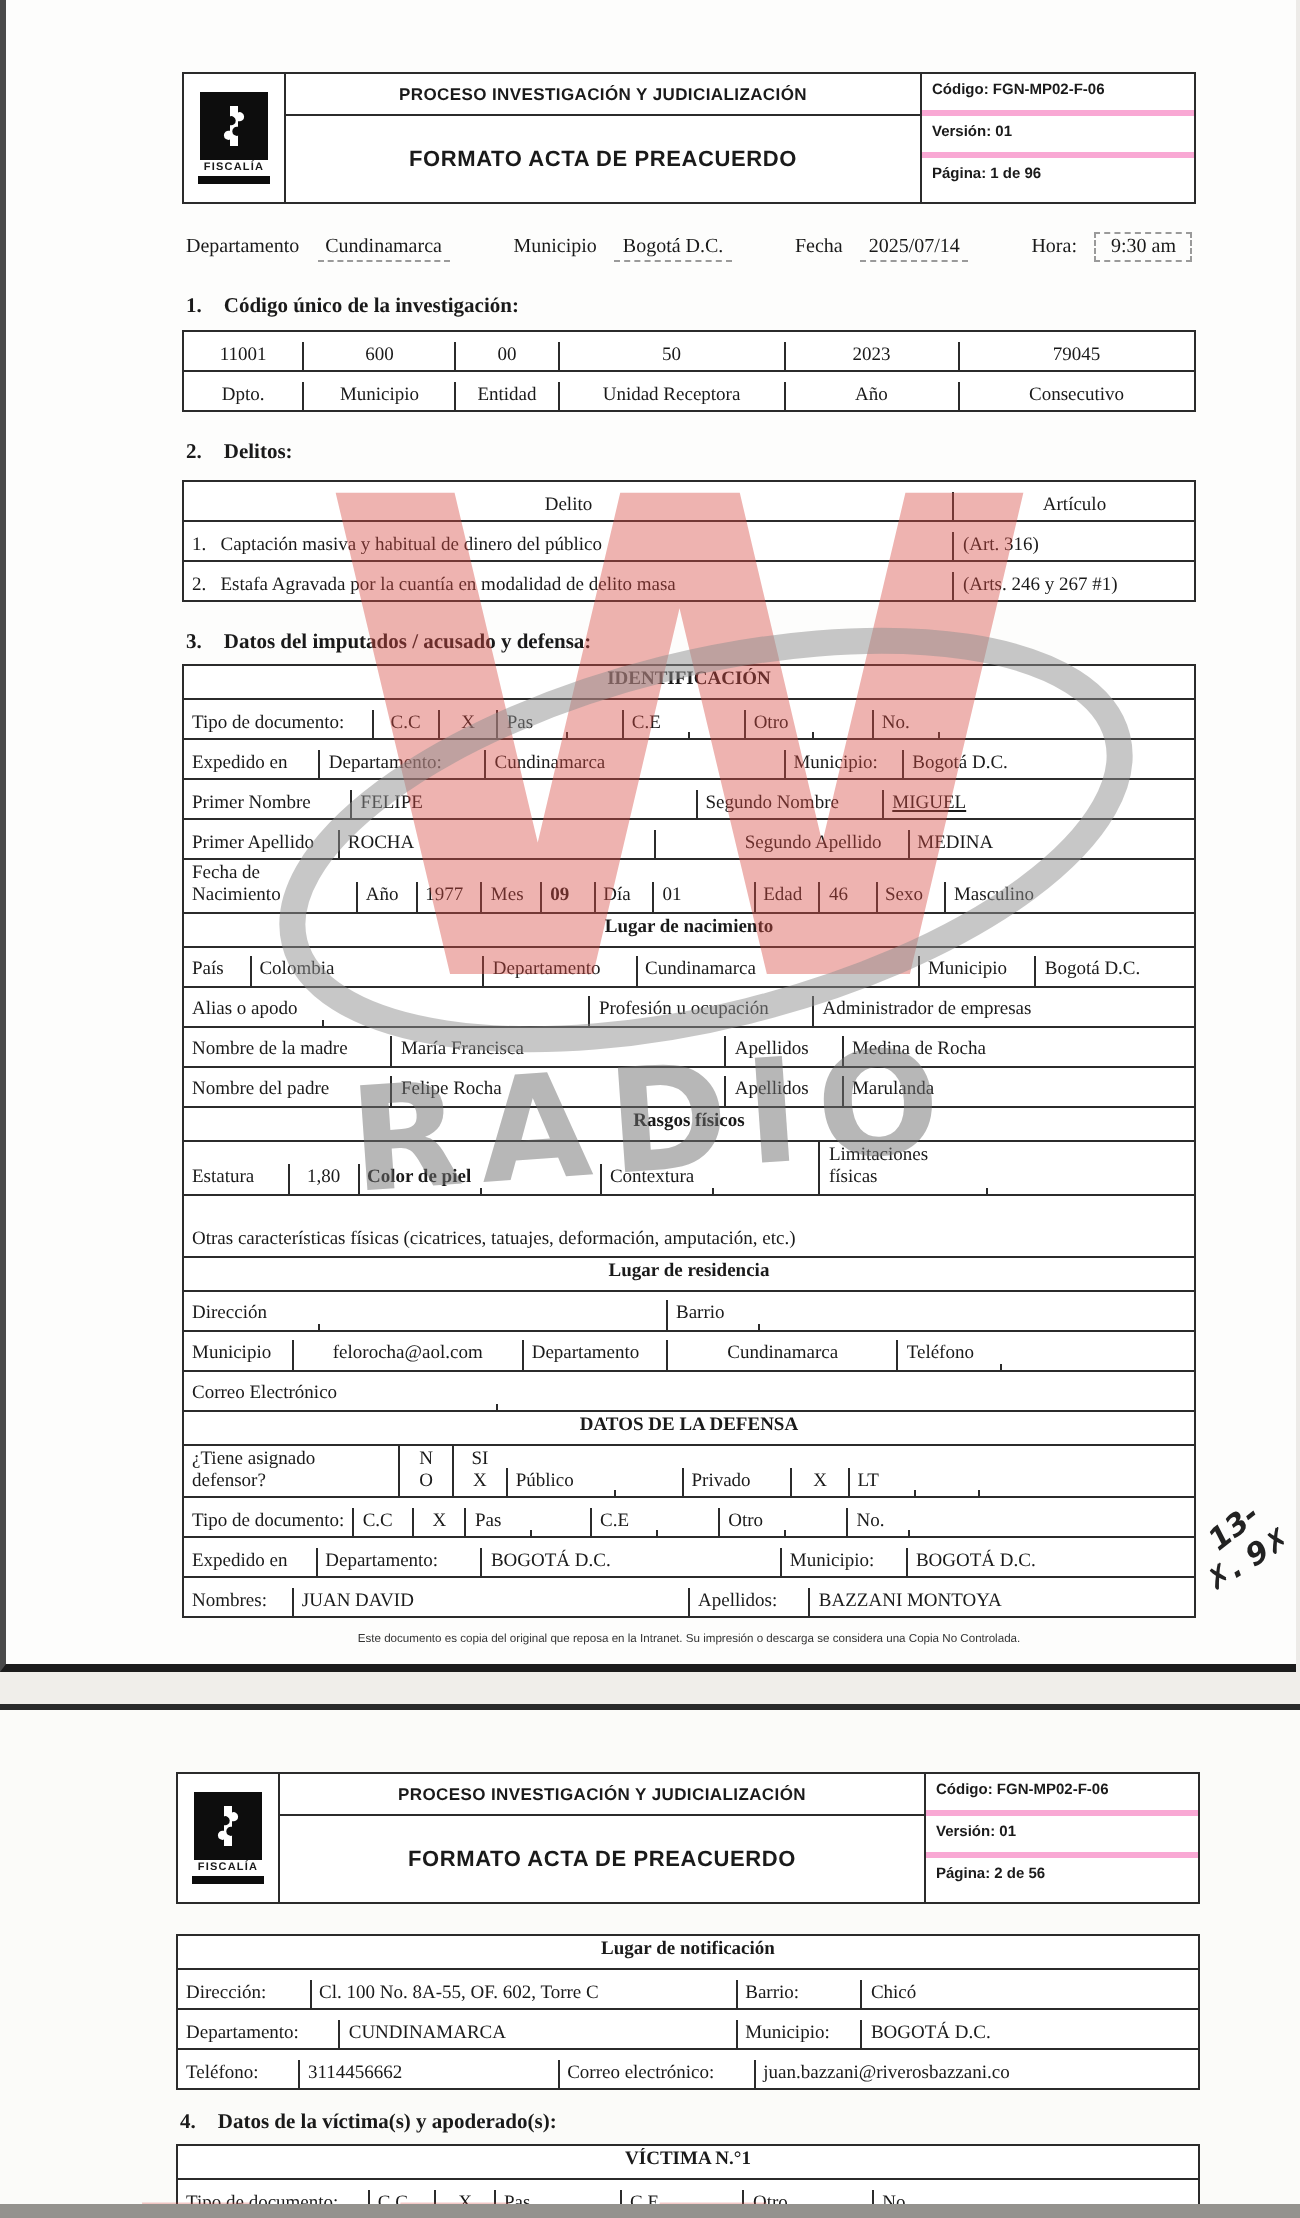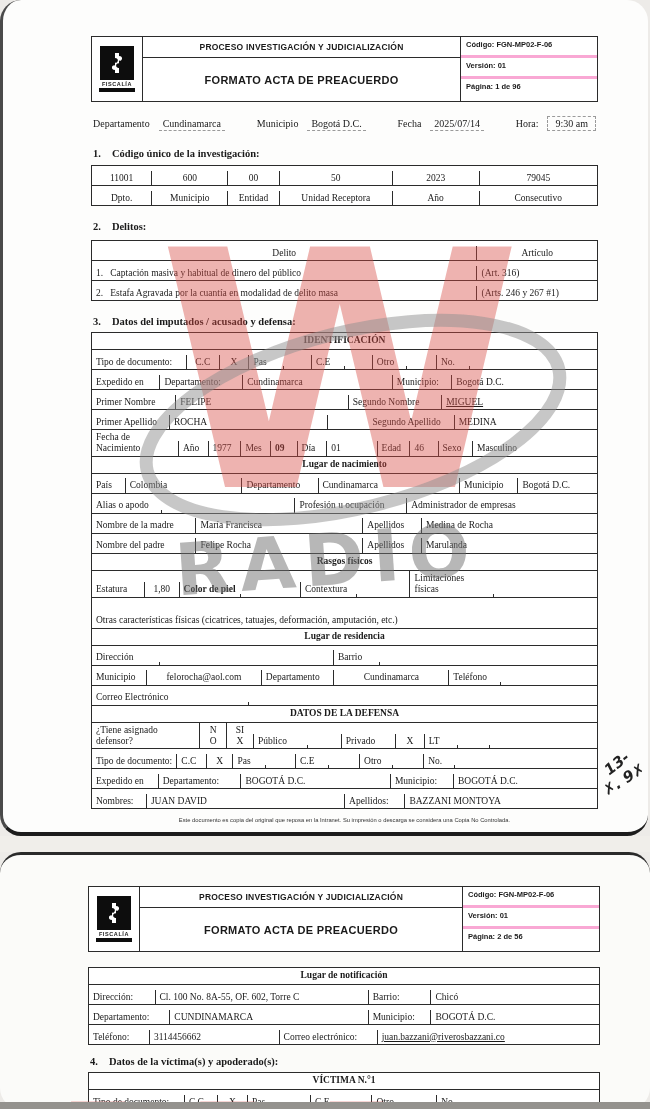--- a/index.html
+++ b/index.html
@@ -6,21 +6,20 @@
   body{
     width:650px;height:1109px;position:relative;overflow:hidden;
     background:#edebe8;
     font-family:"Liberation Serif", serif;
     color:#1a1a1a;
     -webkit-font-smoothing:antialiased;
   }
   .sheet{
     position:absolute;left:0;background:#fdfdfc;
     box-sizing:border-box;
-    border-radius:21px;
   }
   .sheet1{
     top:0;width:648px;height:836px;
     border-left:3px solid #4a4a4a;
     border-bottom:4px solid #1c1c1c;
     padding:36px 50px 0 88px;
   }
   .sheet2{
     top:852px;width:650px;height:257px;
     border-top:3px solid #2a2a2a;
@@ -69,21 +68,21 @@
   .trow{display:flex;align-items:flex-end;min-height:19px;border-top:1px solid #2b2b2b;}
   .formtable .trow:first-child{border-top:none;}
   .trow.hrow{min-height:16px;align-items:center;}
   .tcell{
     border-left:1px solid #2b2b2b;padding:2px 4px 1px;box-sizing:border-box;
     font-size:9.5px;line-height:1.2;white-space:pre-wrap;overflow:hidden;
   }
   .tcell:first-child{border-left:none;}
   .tcell.b{font-weight:bold;}
   .tcell.ctr{text-align:center;}
-  .tcell.und{text-decoration:underline;}
+  .tcell.und{}
   .hrow .tcell{border-left:none;padding-top:1px;}
   
   .footnote{
     margin-top:8px;text-align:center;font-size:5.8px;color:#333;
     font-family:"Liberation Sans", sans-serif;
   }
   
   .handwriting{
     position:absolute;right:8px;top:752px;z-index:40;
     transform:rotate(-38deg);

